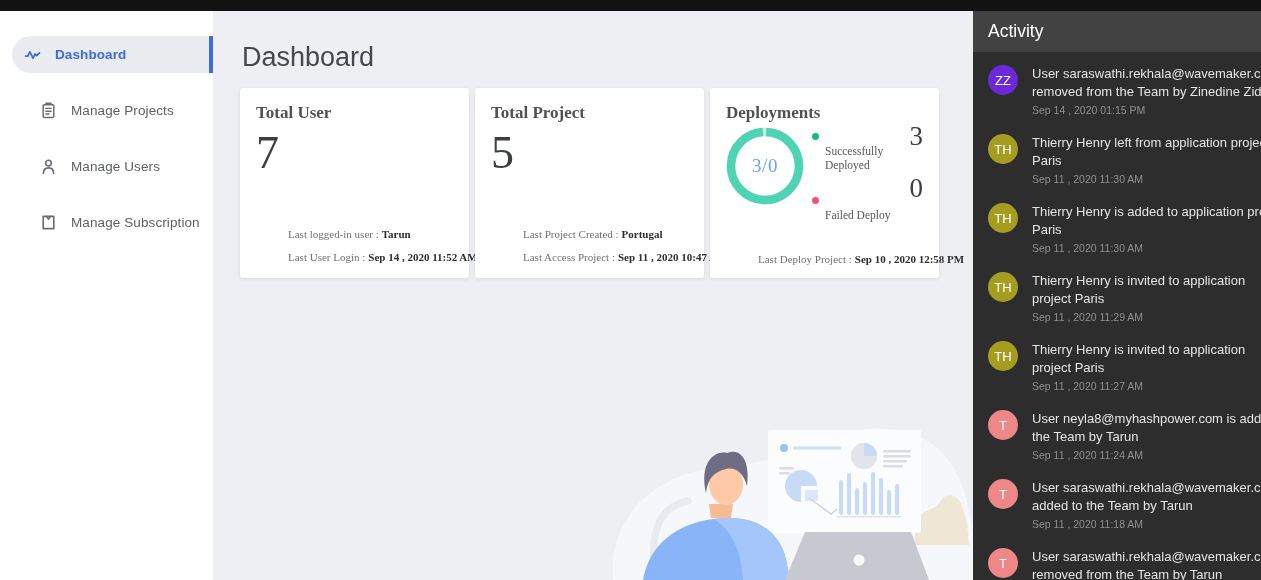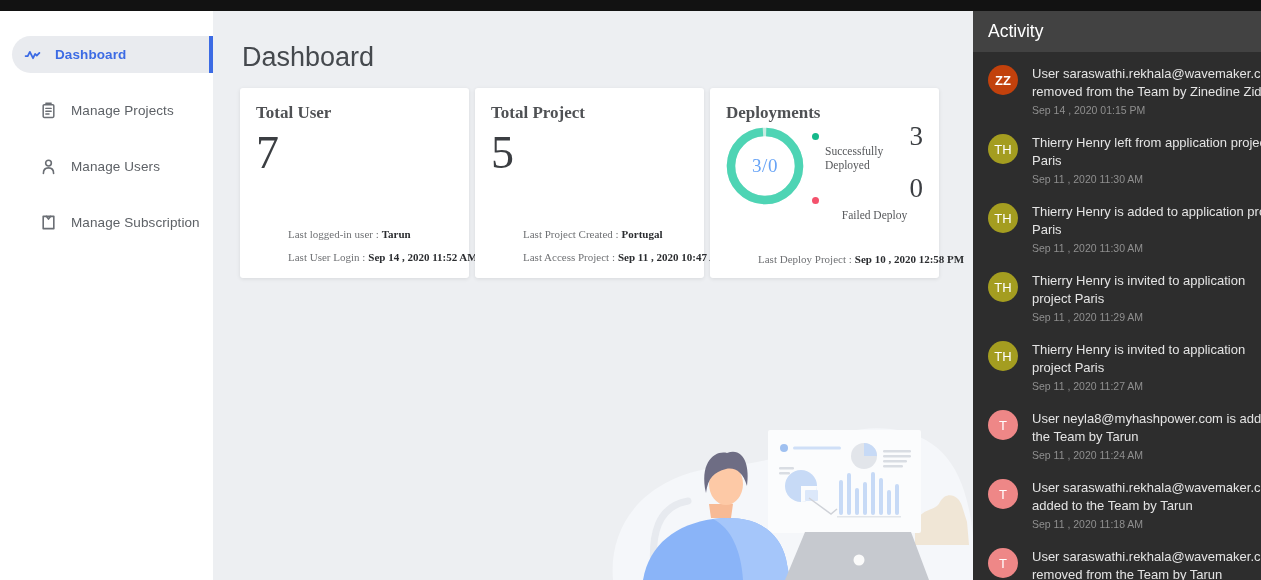--- a/index.html
+++ b/index.html
@@ -57,21 +57,21 @@
   
   .donut-wrap { position:absolute; left:16px; top:39px; width:78px; height:78px;text-align:right; }
   .donut-center {
     position:absolute; left:0; top:0; width:78px; height:78px;
     display:flex; align-items:center; justify-content:center;
     font-size:19px; color:#68a4f6; letter-spacing:.5px;
   }
   .legend { position:absolute; left:102px; top:42px; width:112px; }
   .legend-row { position:relative; padding-left:13px; font-size:11.5px; color:#55575a; line-height:14px; white-space:pre-line; }
   .legend-row .dot { position:absolute; left:0; top:3px; width:7px; height:7px; border-radius:50%; }
-  .legend-row.second { margin-top:22px;text-align:center; }
+  .legend-row.second { margin-top:22px; }
   .legend-val { position:absolute; right:16px; font-size:27px; font-weight:400; color:#3c3f43; }
   .legend-val.v1 { top:33px; }
   .legend-val.v2 { top:85px; }
   .deploy-foot { bottom:13px !important; }
 
   
   .illus { position:absolute; right:0; bottom:0; width:380px; height:170px; }
 
   
   .activity {
@@ -249,21 +249,21 @@
   </svg>
 </main>
 
 <aside class="activity">
   <div class="activity-header">
     <span>Activity</span>
   </div>
   <div class="act-list">
 
     <div class="act-item">
-      <span class="avatar" style="background: #c2410c; font-weight: bold;">ZZ</span>
+      <span class="avatar" style="background: #6d28d9;">ZZ</span>
       <div class="act-msg">User saraswathi.rekhala@wavemaker.com is
 removed from the Team by Zinedine Zidane</div>
       <div class="act-time">Sep 14 , 2020 01:15 PM</div>
     </div>
 
     <div class="act-item">
       <span class="avatar" style="background: rgb(164, 157, 32);">TH</span>
       <div class="act-msg">Thierry Henry left from application project
 Paris</div>
       <div class="act-time">Sep 11 , 2020 11:30 AM</div>

